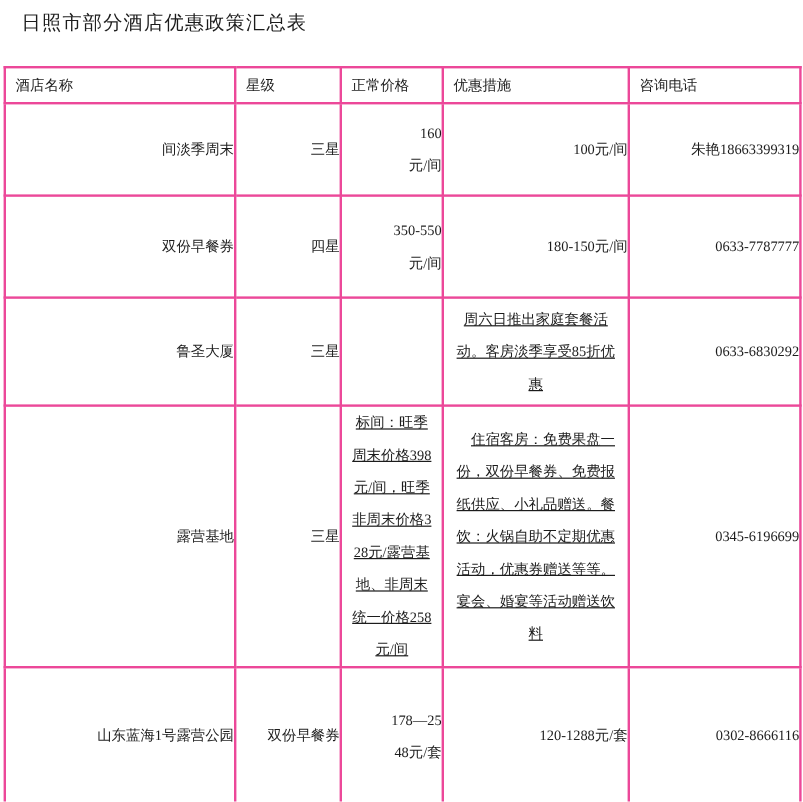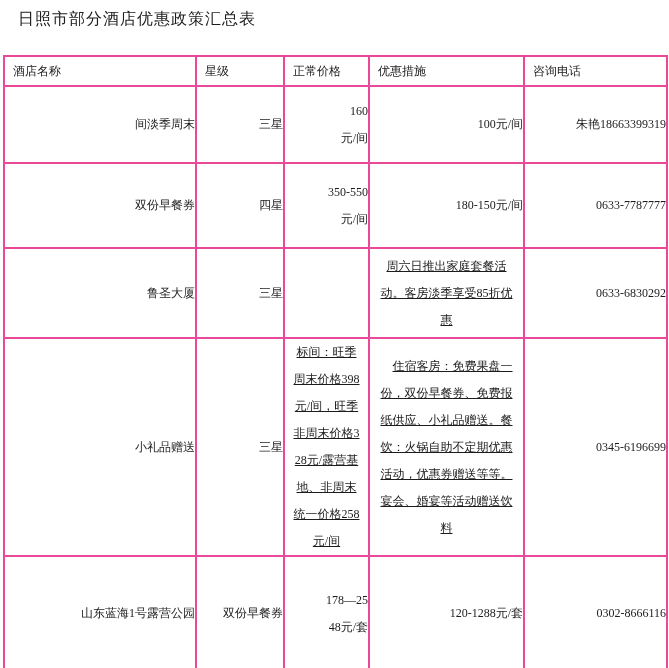--- a/index.html
+++ b/index.html
@@ -100,21 +100,21 @@
 
     <tr class="r3">
       <td class="c">鲁圣大厦</td>
       <td class="c">三星</td>
       <td class="c"></td>
       <td class="para p10">周六日推出家庭套餐活动。客房淡季享受85折优惠</td>
       <td class="c">0633-6830292</td>
     </tr>
 
     <tr class="r4">
-      <td class="c">小礼品赠送</td>
+      <td class="c">露营基地</td>
       <td class="c">三星</td>
       <td class="para p7">标间：旺季周末价格398元/间，旺季非周末价格328元/露营基地、非周末统一价格258元/间</td>
       <td class="para p10 ind">住宿客房：免费果盘一份，双份早餐券、免费报纸供应、小礼品赠送。餐饮：火锅自助不定期优惠活动，优惠券赠送等等。宴会、婚宴等活动赠送饮料</td>
       <td class="c">0345-6196699</td>
     </tr>
 
     <tr class="r5">
       <td class="c">山东蓝海1号露营公园</td>
       <td class="c">双份早餐券</td>
       <td class="c pre">178—25

